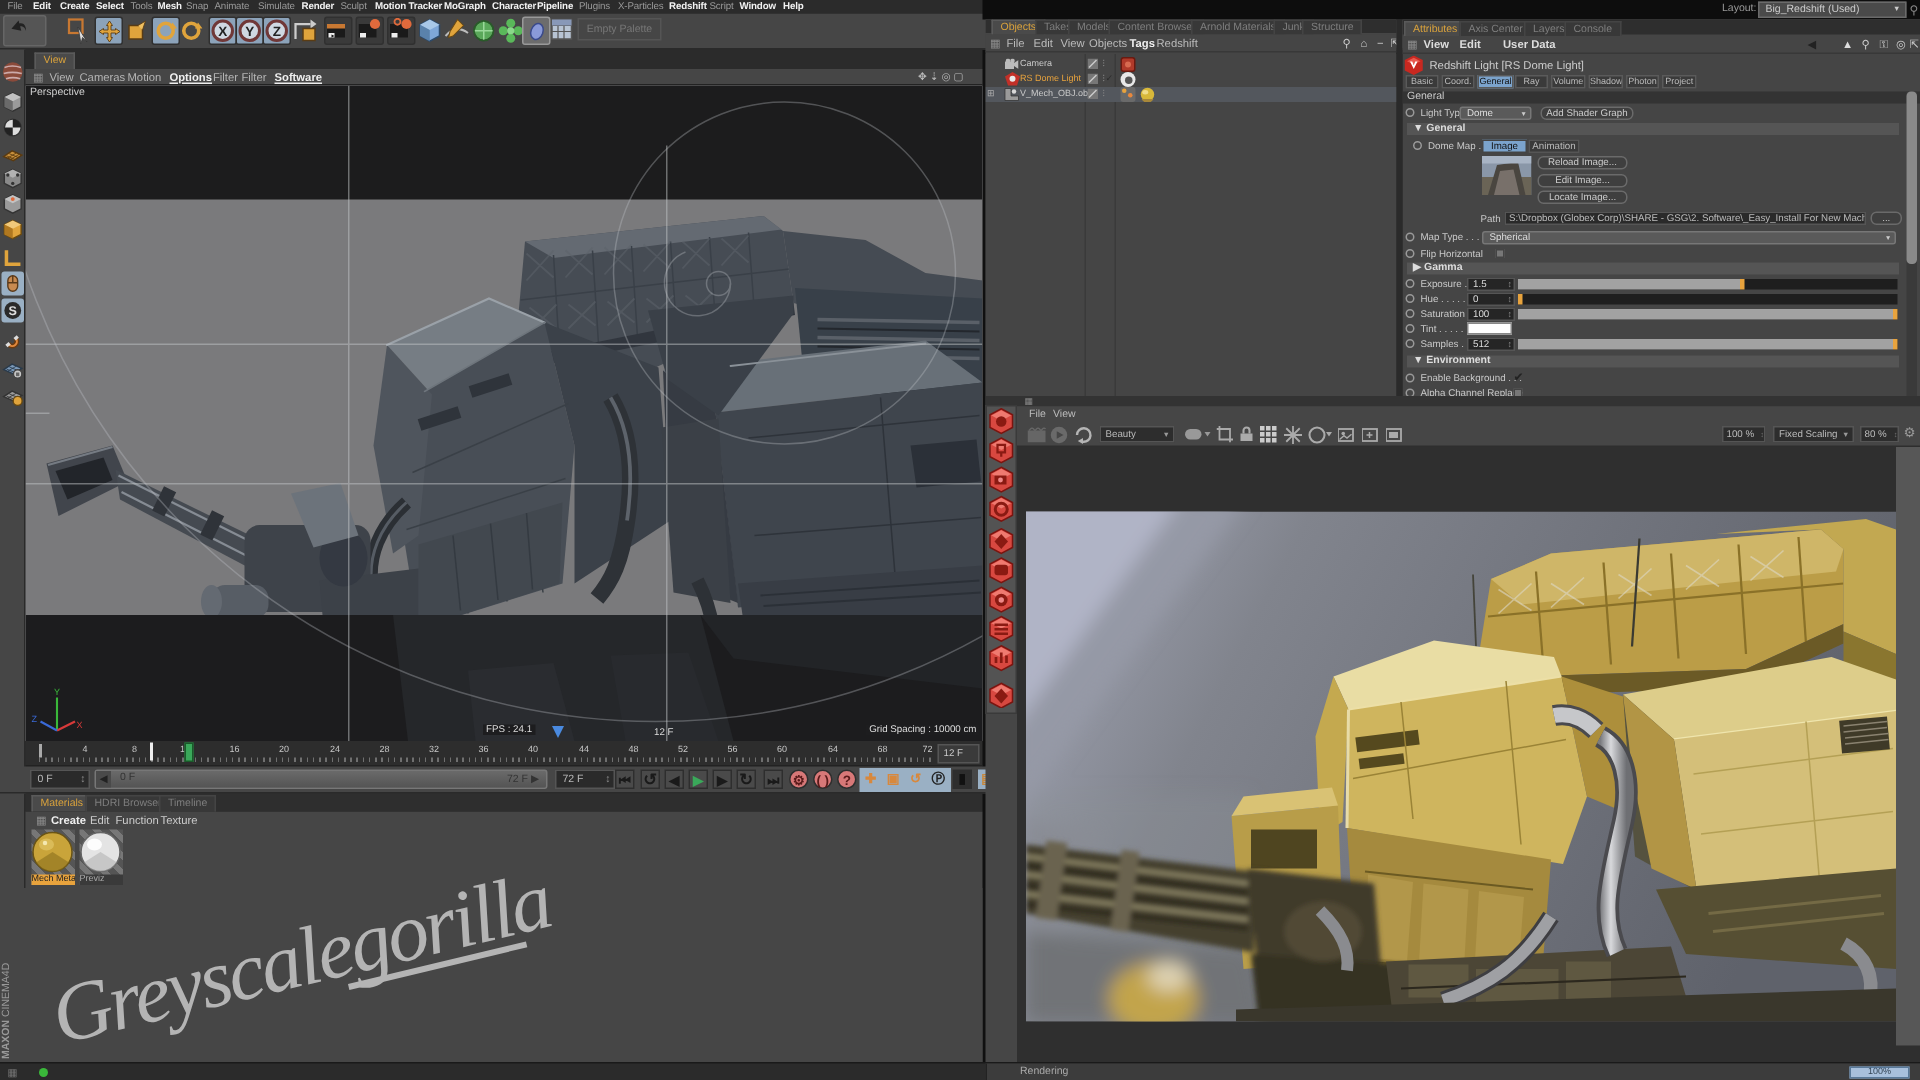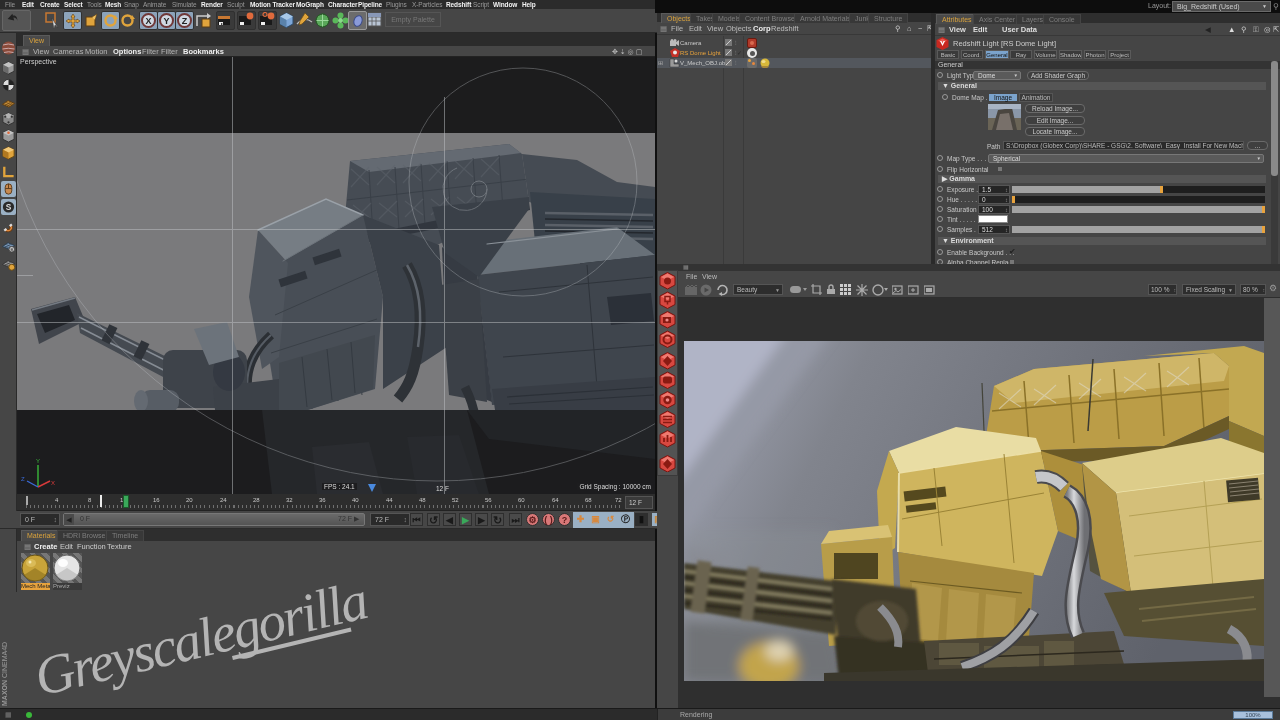--- a/index.html
+++ b/index.html
@@ -22,21 +22,21 @@
 #leftbar { left:0; top:33px; width:17px; height:675px; background:#464646; border-right:1px solid #2a2a2a; }
 .lic { position:absolute; left:1px; width:15px; height:14px; }
 
 #tabstrip { left:17px; top:33px; width:638px; height:13px; background:#2b2b2b; }
 .ptab { position:absolute; top:2px; height:11px; background:#4a4a4a; border:1px solid #5a5a5a; border-bottom:none;
   font-size:7px; line-height:10px; color:#d9a23c; padding:0 5px; }
 .ptab.off { background:#383838; color:#7e7e7e; border-color:#444; }
 
 #vpmenu { left:17px; top:46px; width:638px; height:11px; background:#464646; border-bottom:1px solid #222;
   font-size:7.5px; line-height:11px; color:#b5b5b5; white-space:nowrap; }
-#vpmenu b { color:#eee; }
+#vpmenu b { color:#eee;text-decoration:underline; }
 
 #viewport { left:17px; top:57px; width:638px; height:437px; background:#6f6f71; overflow:hidden; }
 
 #ruler { left:17px; top:494px; width:638px; height:17px; background:#2d2d2d; border-bottom:1px solid #222;
   font-size:6px; color:#c8c8c8; }
 
 #transport { left:0px; top:511px; width:660px; height:18px; background:#464646; border-bottom:1px solid #2a2a2a; }
 .trbtn { position:absolute; top:2px; width:13px; height:13px; background:#4a4a4a; border:1px solid #2e2e2e;
   color:#1a1a1a; text-align:center; font-size:9px; line-height:12px; font-weight:bold; }
 
@@ -283,21 +283,21 @@
     </div>
 
   <div id="vpmenu" class="abs">
     <span style="position:absolute;left:5px;color:#8a8a8a">▦</span>
     <span style="position:absolute;left:16px">View</span>
     <span style="position:absolute;left:36px">Cameras</span>
     <span style="position:absolute;left:68px">Motion</span>
     <b style="position:absolute;left:96px">Options</b>
     <span style="position:absolute;left:125px">Filter</span>
     <span style="position:absolute;left:144px">Filter</span>
-    <b style="position:absolute;left:166px">Bookmarks</b>
+    <b style="position:absolute;left:166px">Software</b>
     <span style="position:absolute;left:595px;color:#bbb;font-size:7px">✥&nbsp;⇣&nbsp;◎&nbsp;▢</span>
   </div>
 
   <div id="viewport" class="abs">
     <svg width="638" height="437" viewBox="0 0 638 437" style="position:absolute;left:0;top:0">
       <rect x="0" y="0" width="638" height="437" fill="#7a7a7c"></rect>
       <rect x="0" y="0" width="638" height="76" fill="#1c1c1d"></rect>
 
       <polygon points="333,104 492,87 505,97 512,145 420,188 326,182" fill="#464c54"></polygon>
       <polygon points="333,104 492,87 504,96 352,115" fill="#646a72"></polygon>
@@ -555,21 +555,21 @@
     <div class="ptab off" style="left:82px;top:0;height:10px">Content Browser</div>
     <div class="ptab off" style="left:137px;top:0;height:10px">Arnold Materials</div>
     <div class="ptab off" style="left:192px;top:0;height:10px">Junk</div>
     <div class="ptab off" style="left:211px;top:0;height:10px">Structure</div>
     <div style="position:absolute;left:0;top:10px;width:281px;height:12px;background:#454545;border-bottom:1px solid #383838;font-size:7.5px;line-height:12px;color:#bbb">
       <span style="position:absolute;left:3px;color:#8a8a8a">▦</span>
       <span style="position:absolute;left:14px">File</span>
       <span style="position:absolute;left:32px">Edit</span>
       <span style="position:absolute;left:50px">View</span>
       <span style="position:absolute;left:69px">Objects</span>
-      <b style="position:absolute;left:96px;color:#eee">Corp</b>
+      <b style="position:absolute;left:96px;color:#eee">Tags</b>
       <span style="position:absolute;left:114px">Redshift</span>
       <span style="position:absolute;left:238px;color:#ccc">⚲</span>
       <span style="position:absolute;left:250px;color:#ccc">⌂</span>
       <span style="position:absolute;left:261px;color:#ccc">−</span>
       <span style="position:absolute;left:270px;color:#ccc">⇱</span>
     </div>
 
     <div style="position:absolute;left:0;top:23px;width:281px;height:228px;background:#454545">
       <div style="position:absolute;left:66px;top:0;width:1px;height:228px;background:#3a3a3a"></div>
       <div style="position:absolute;left:86px;top:0;width:1px;height:228px;background:#3a3a3a"></div>

